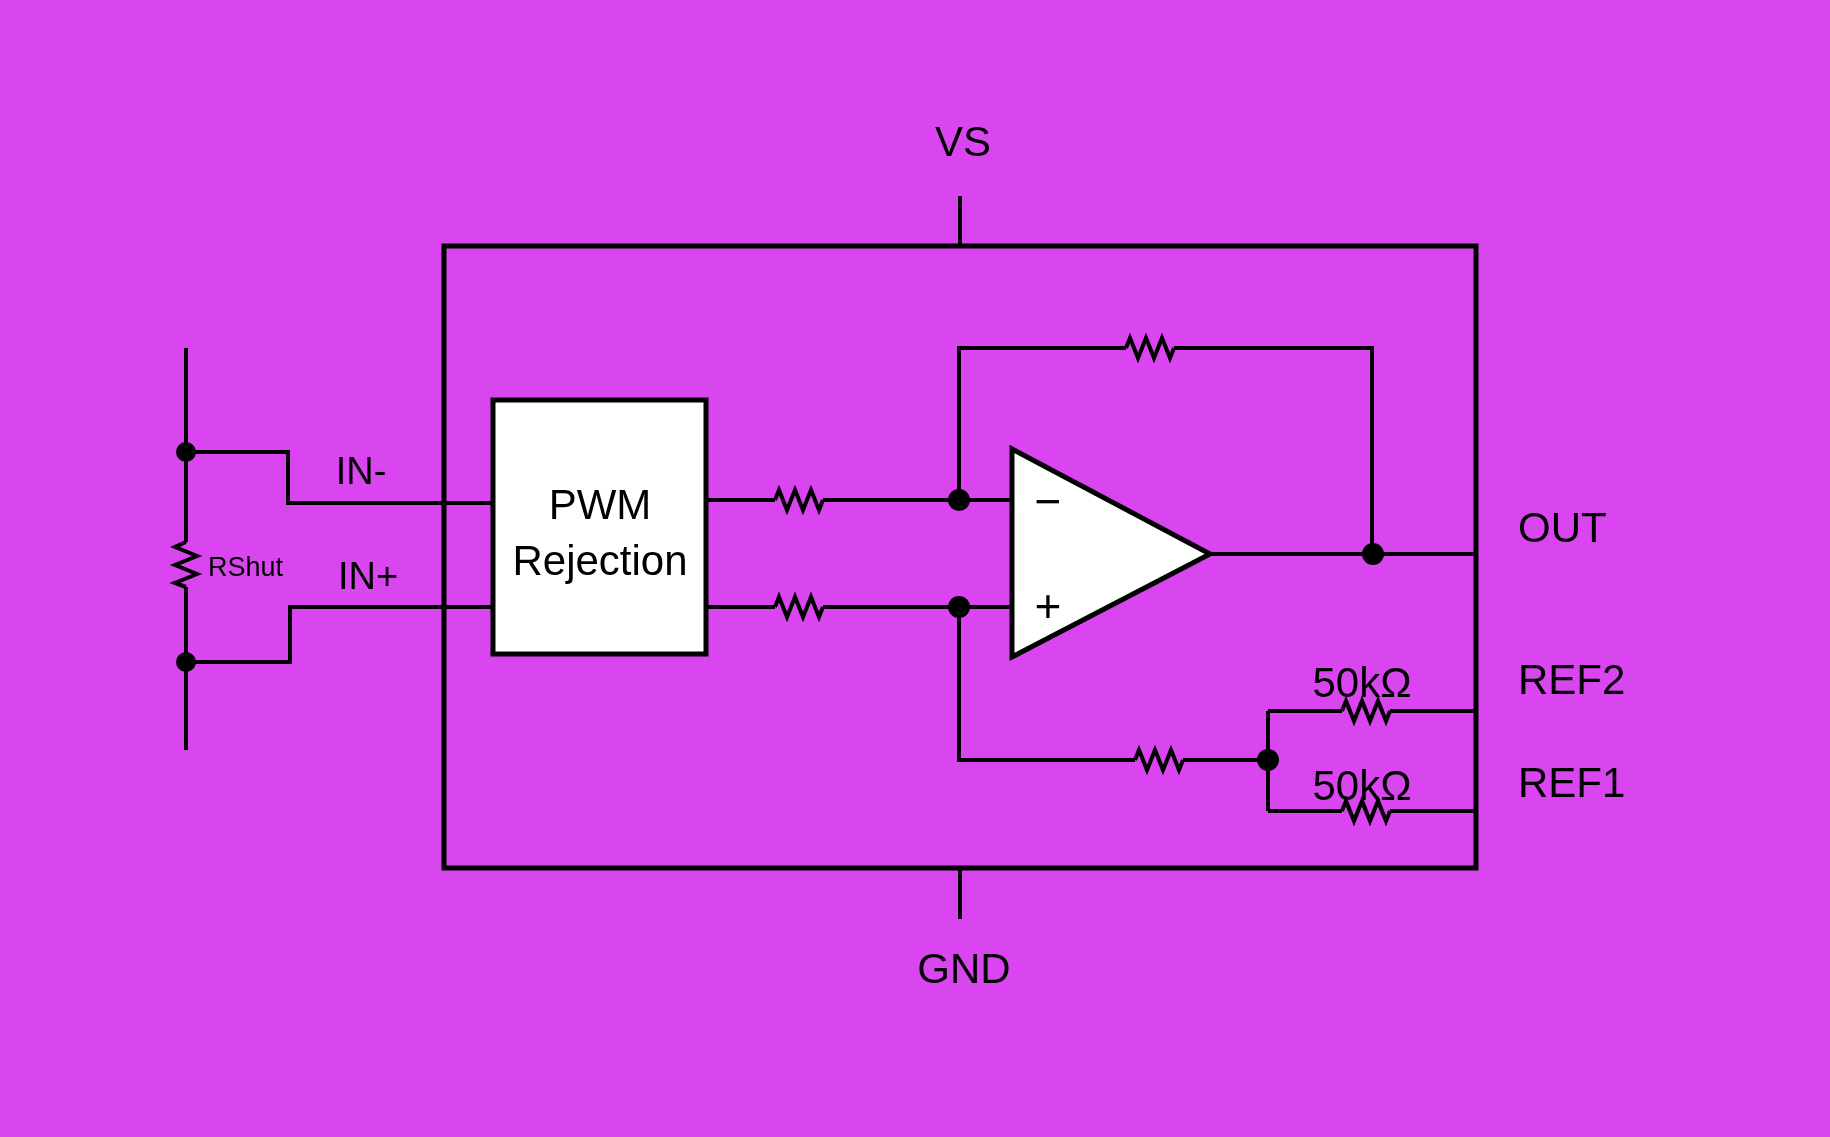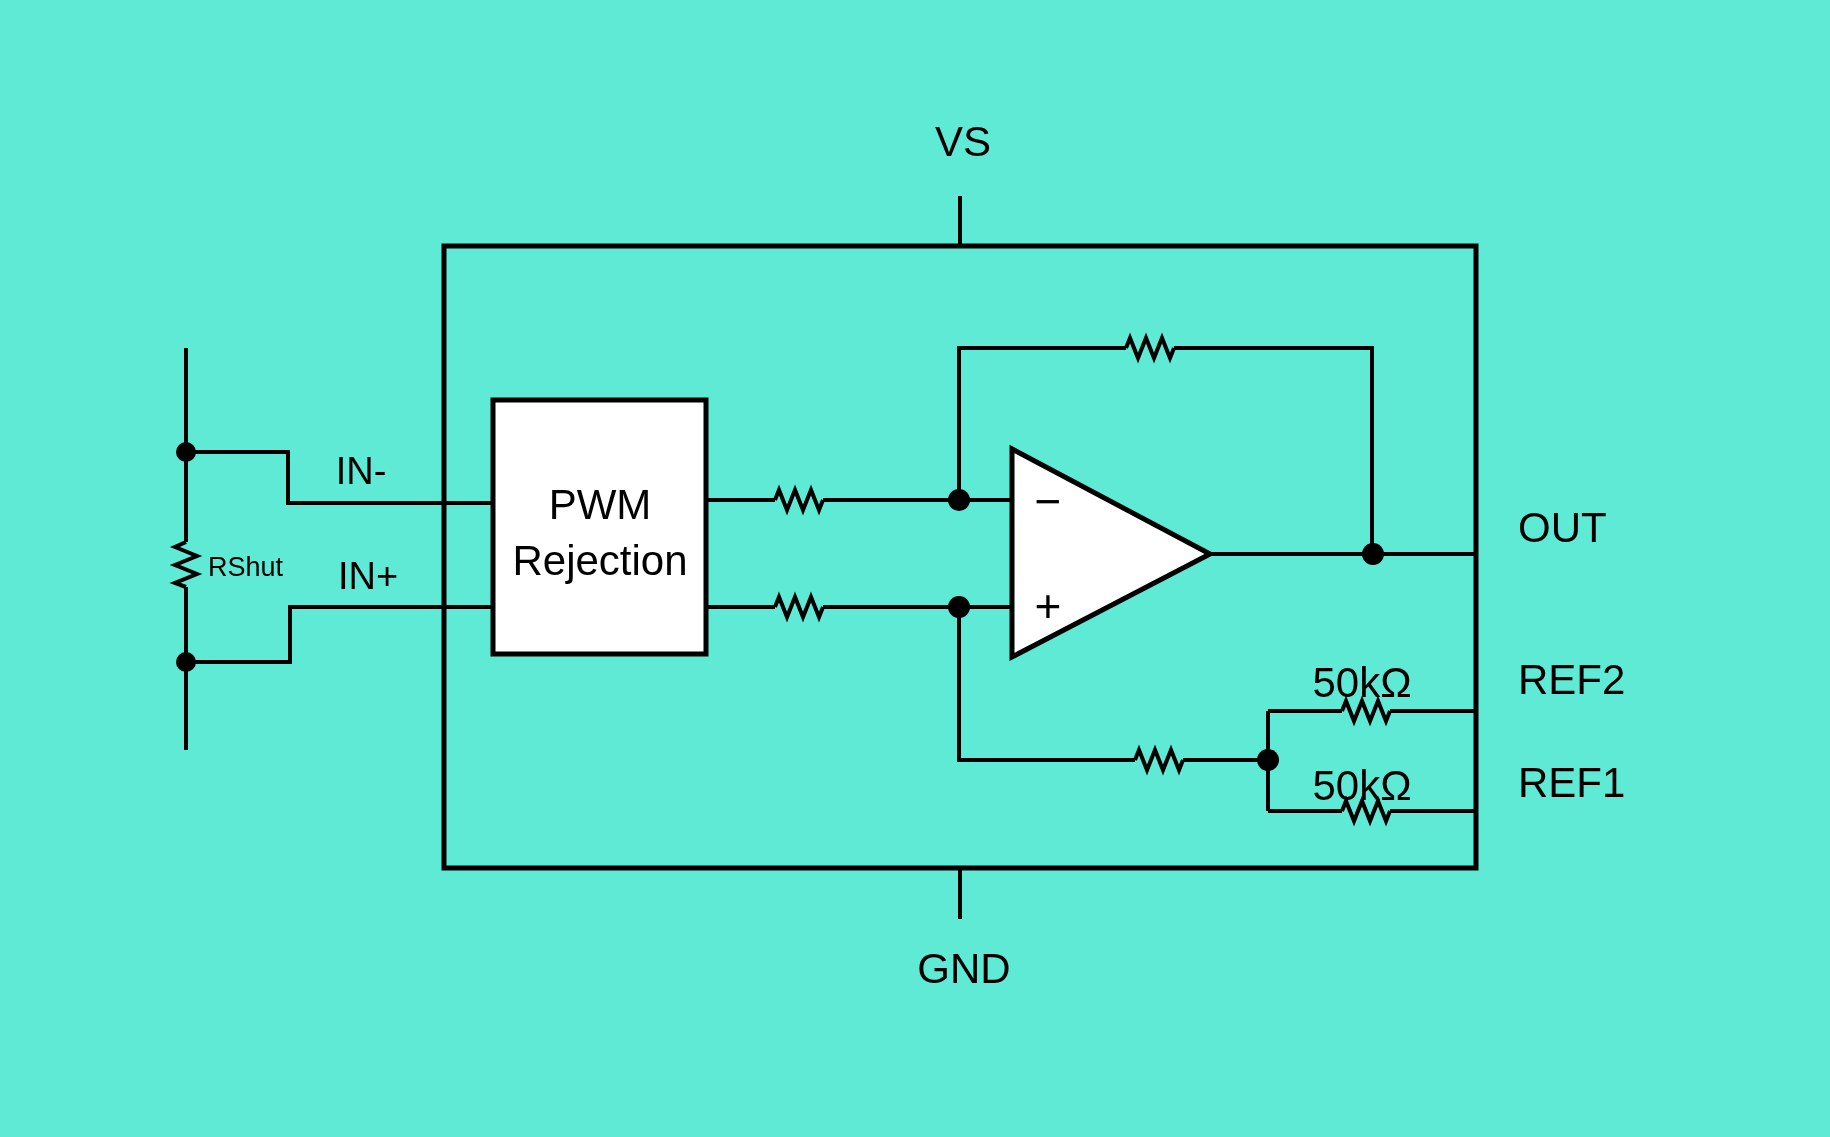--- a/index.html
+++ b/index.html
@@ -5,21 +5,21 @@
   html, body {
     margin: 0;
     padding: 0;
     background: #ffffff;
     font-family: "Liberation Sans", sans-serif;
   }
   .canvas {
     position: relative;
     width: 1830px;
     height: 1137px;
-    background: #5eead4;
+    background: #d946ef;
     overflow: hidden;
   }
   svg { display: block; }
   .wire, .resistor {
     fill: none;
     stroke: #000000;
     stroke-width: 4;
     stroke-linejoin: miter;
   }
   .outline {

